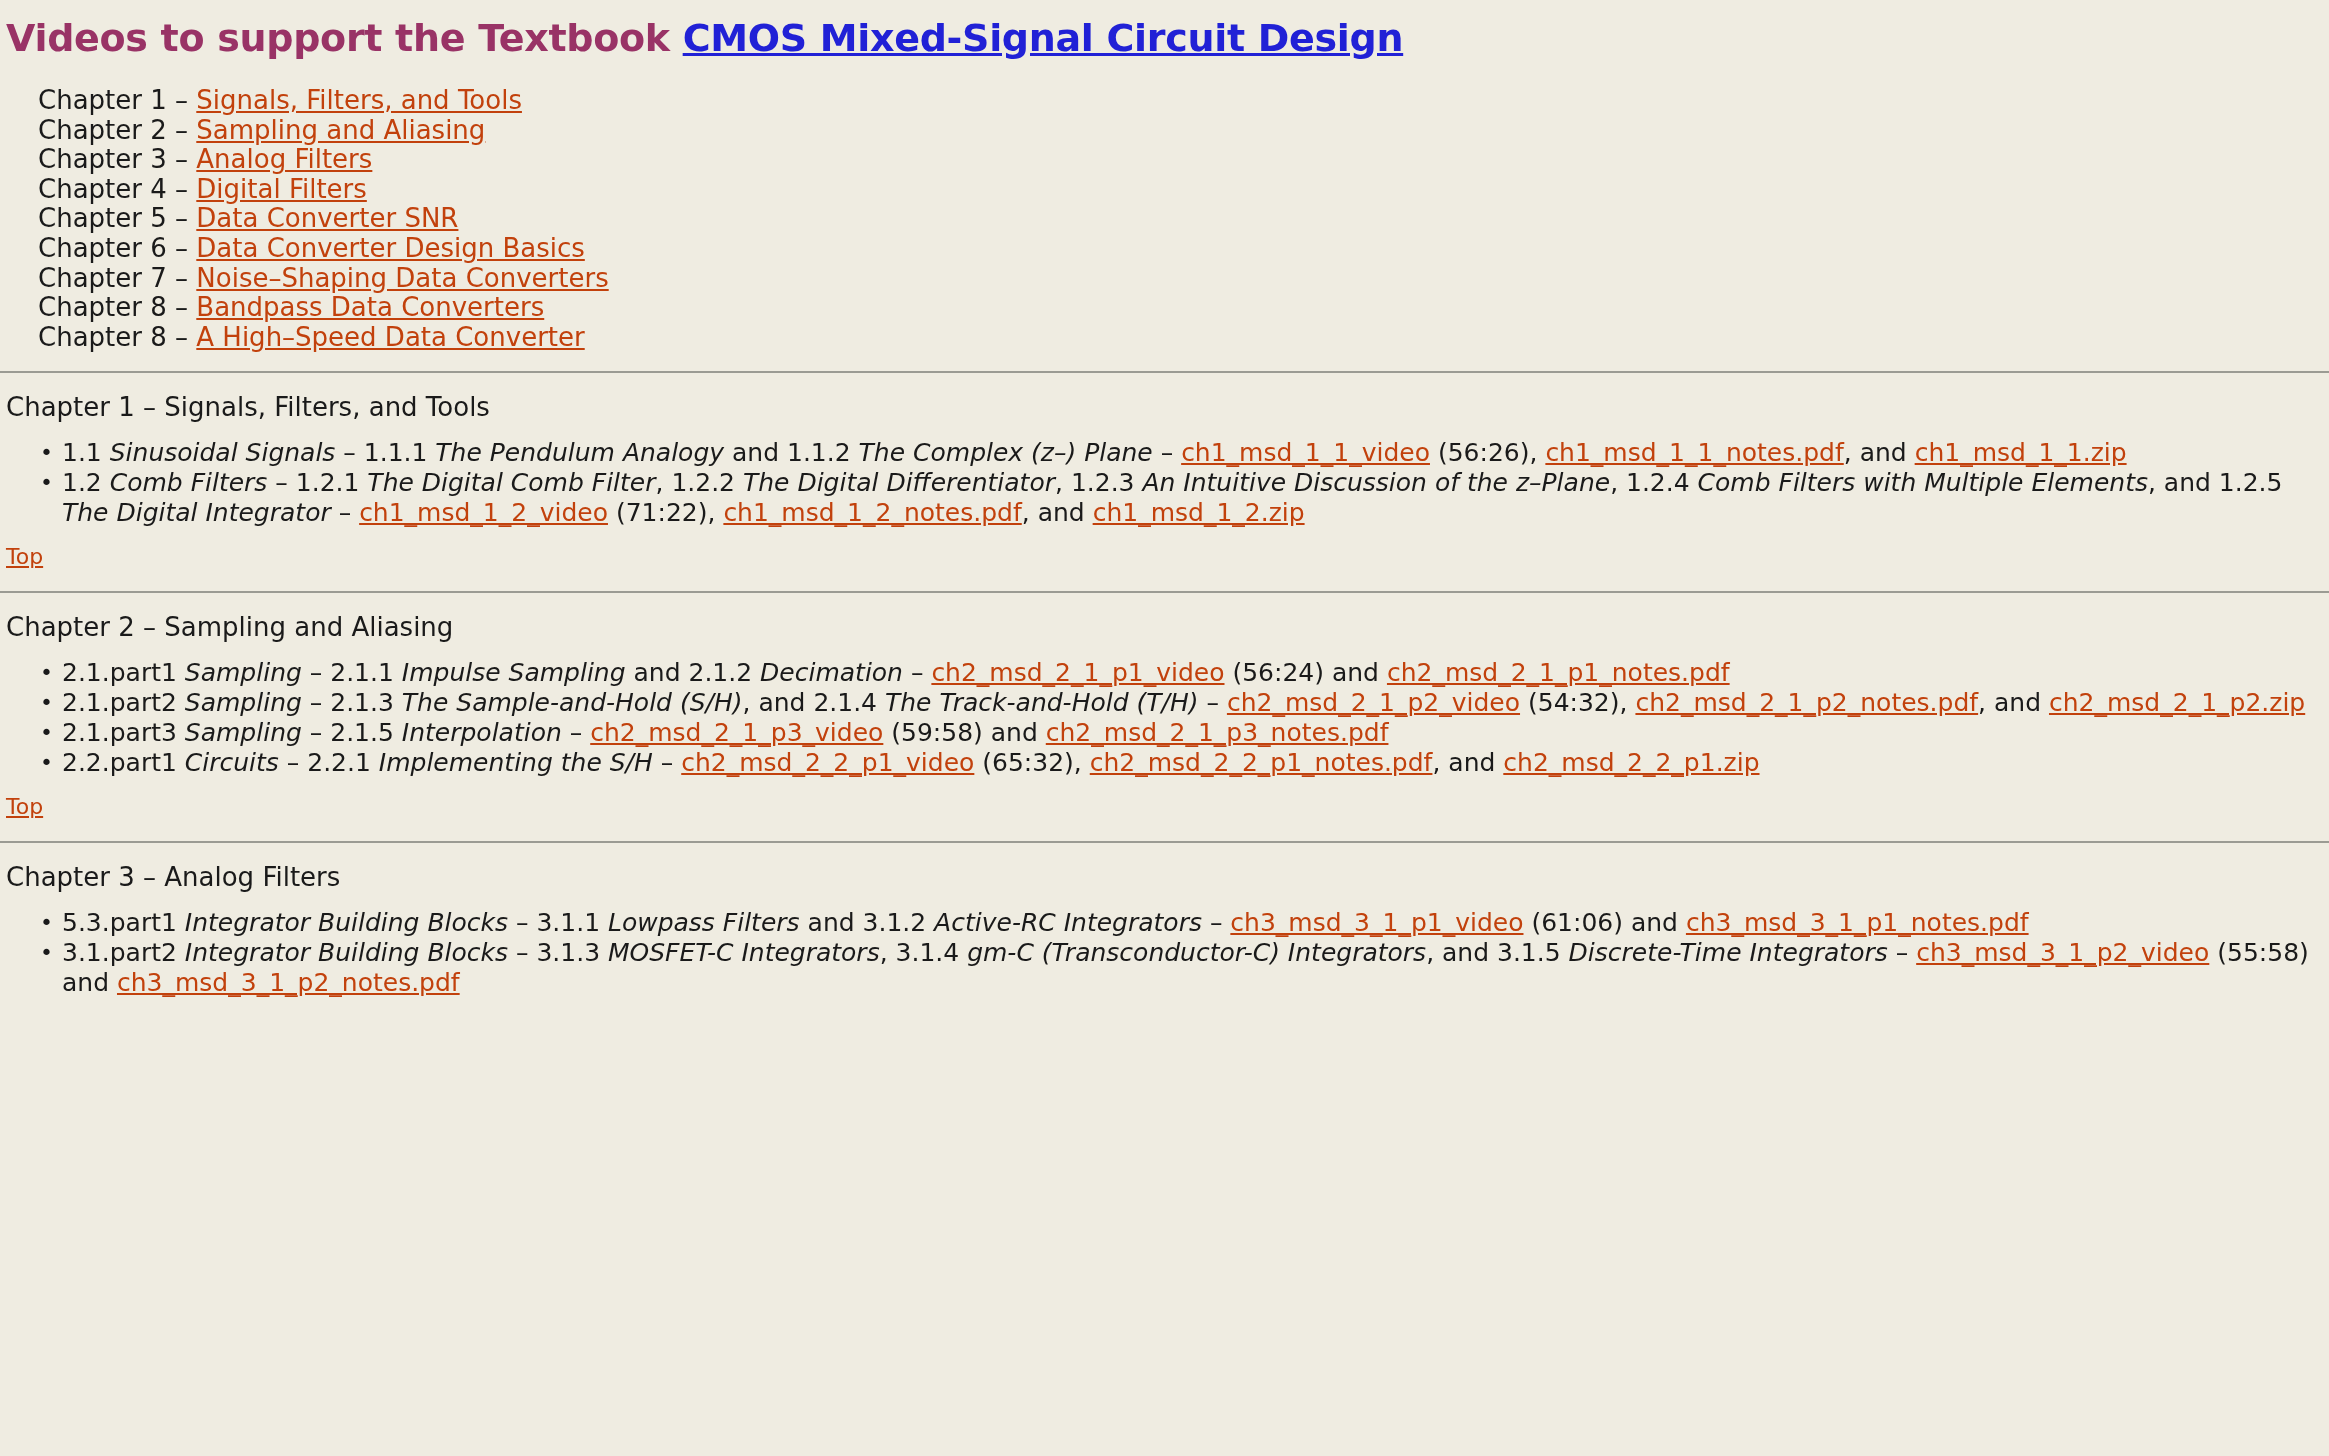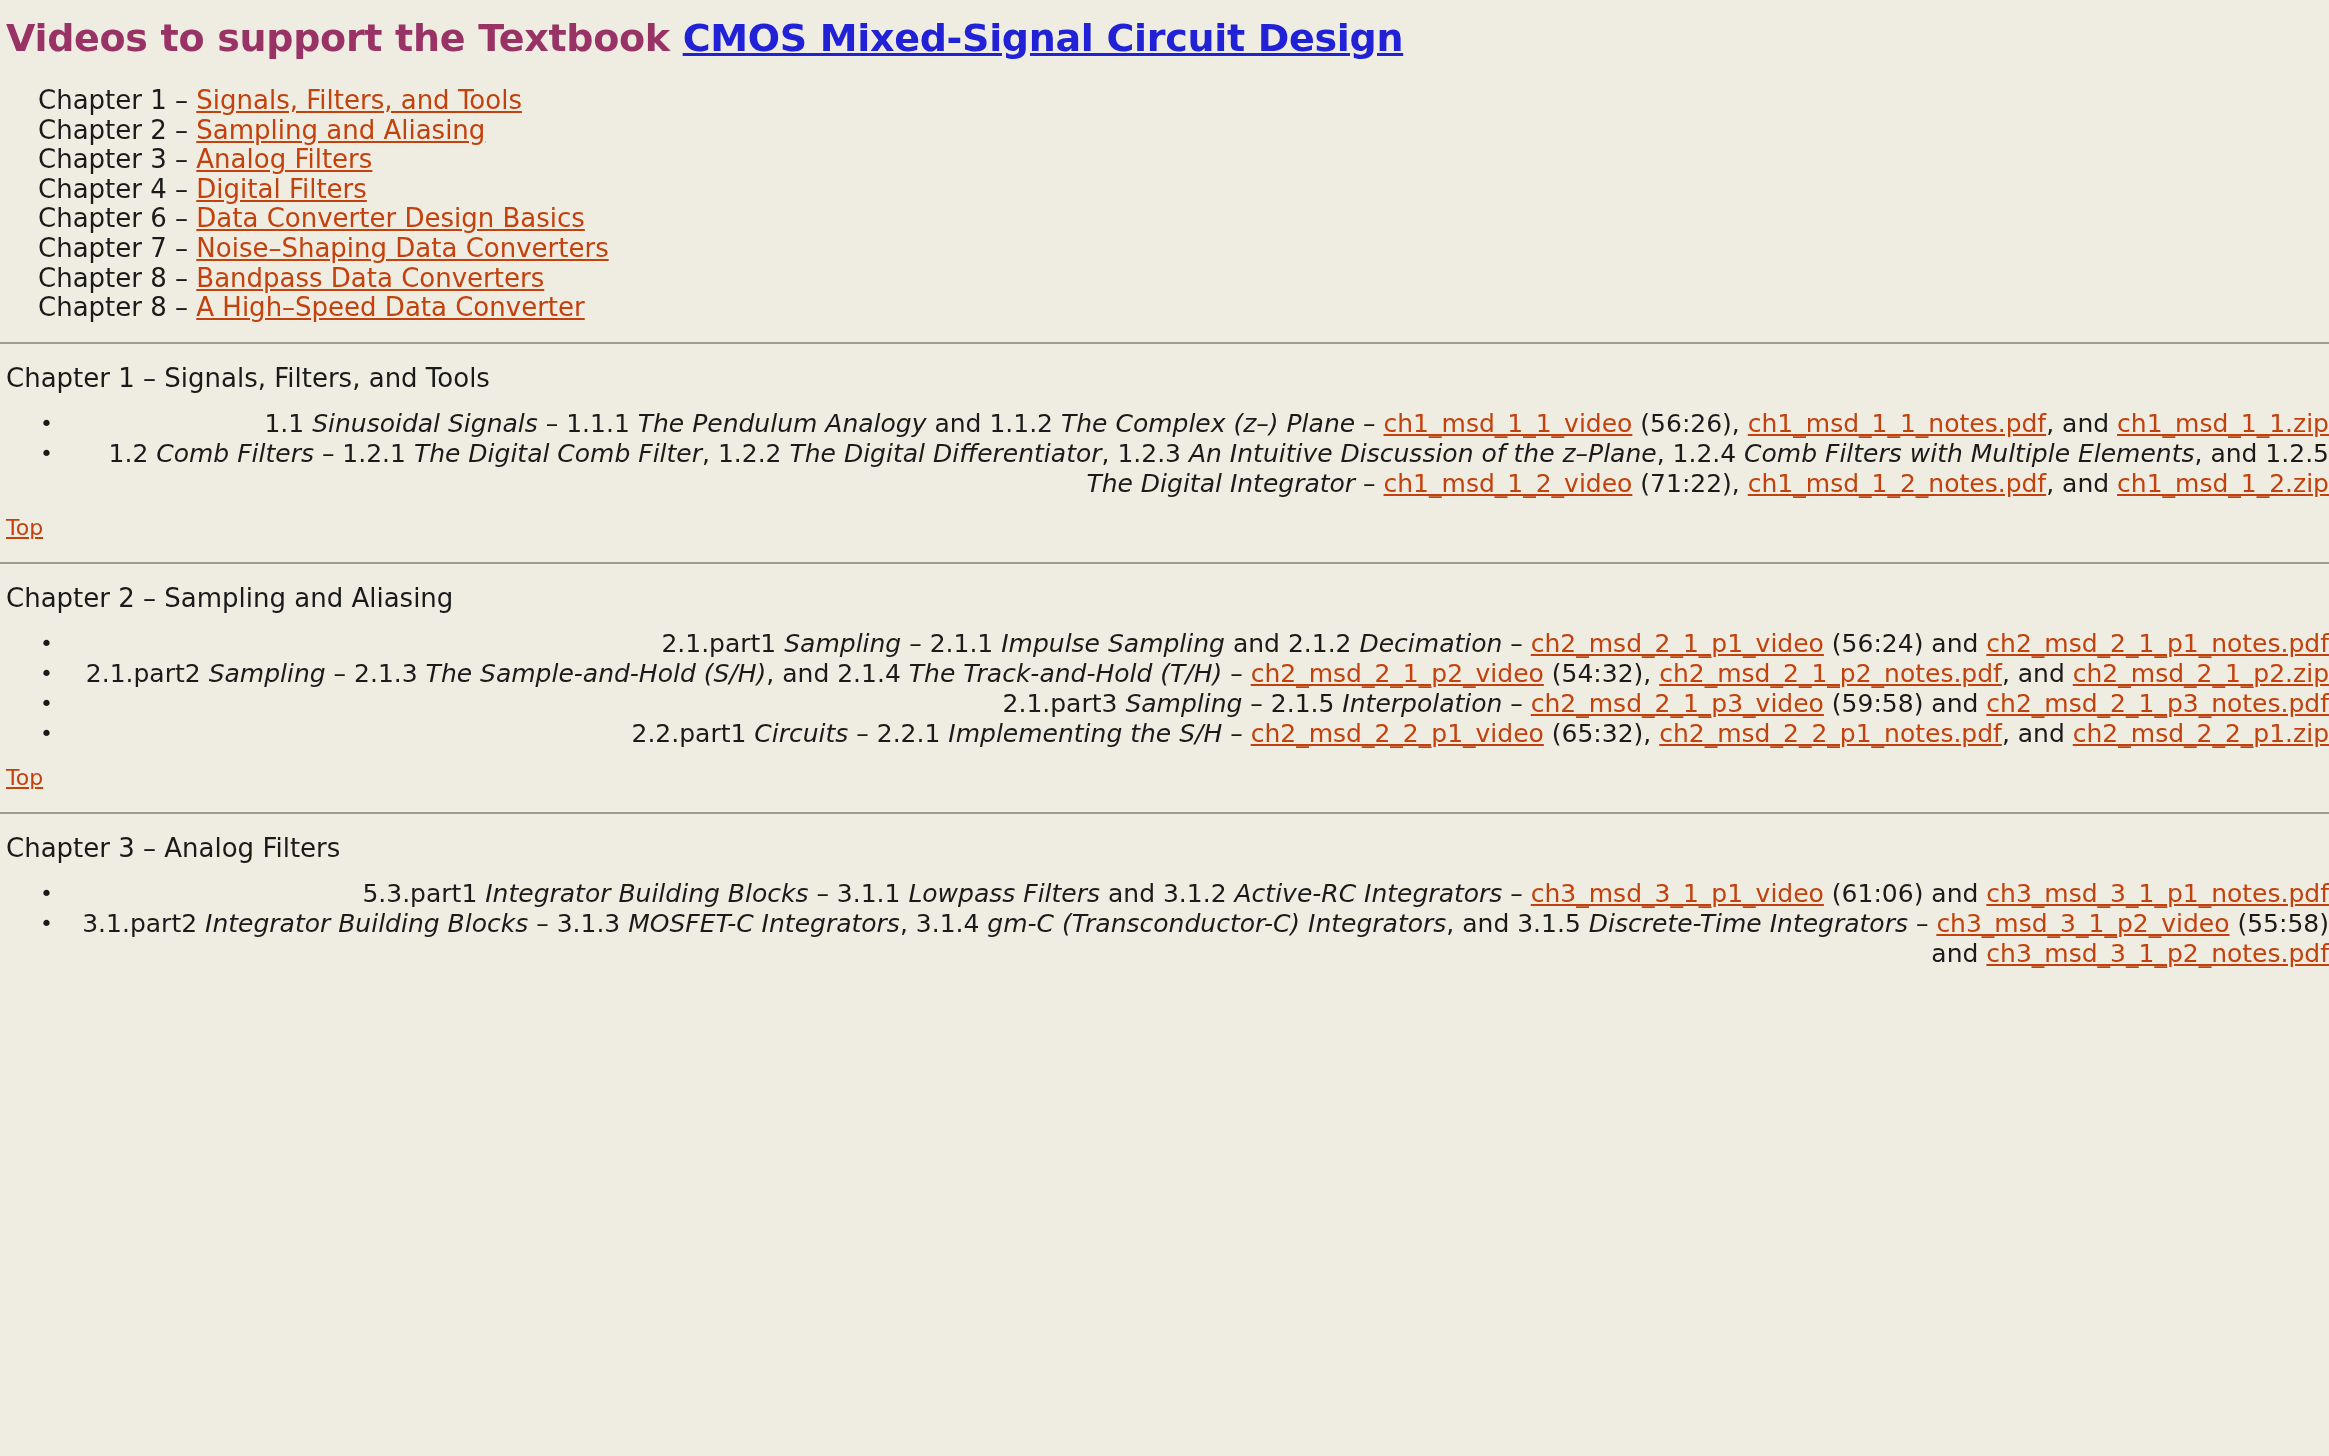--- a/index.html
+++ b/index.html
@@ -71,21 +71,20 @@
     line-height: 30px;
     color: #1a1a1a;
     margin: 19px 0 0 6px;
     white-space: nowrap;
   }
   
   ul.items {
     margin: 16px 0 0 0;
     padding: 0 0 0 62px;
     list-style: none;
-    text-align: right;
   }
   ul.items > li {
     font-size: 25px;
     line-height: 30px;
     color: #1a1a1a;
     position: relative;
     padding-left: 0;
   }
   ul.items > li::before {
     content: "\2022";
@@ -113,20 +112,21 @@
 
   <h1 class="page-title">
     <span>Videos to support the Textbook </span><a class="booklink">CMOS Mixed-Signal Circuit Design</a>
   </h1>
 
   <ul class="chapter-index" id="chapter-index">
       <li><span>Chapter 1 – </span><a class="link">Signals, Filters, and Tools</a></li>
       <li><span>Chapter 2 – </span><a class="link">Sampling and Aliasing</a></li>
       <li><span>Chapter 3 – </span><a class="link">Analog Filters</a></li>
       <li><span>Chapter 4 – </span><a class="link">Digital Filters</a></li>
+      <li><span>Chapter 5 – </span><a class="link">Data Converter SNR</a></li>
       <li><span>Chapter 6 – </span><a class="link">Data Converter Design Basics</a></li>
       <li><span>Chapter 7 – </span><a class="link">Noise–Shaping Data Converters</a></li>
       <li><span>Chapter 8 – </span><a class="link">Bandpass Data Converters</a></li>
       <li><span>Chapter 8 – </span><a class="link">A High–Speed Data Converter</a></li>
     </ul>
 
   <div id="sections">
       <hr class="sep">
       <div class="section-heading">Chapter 1 – Signals, Filters, and Tools</div>
       <ul class="items">

